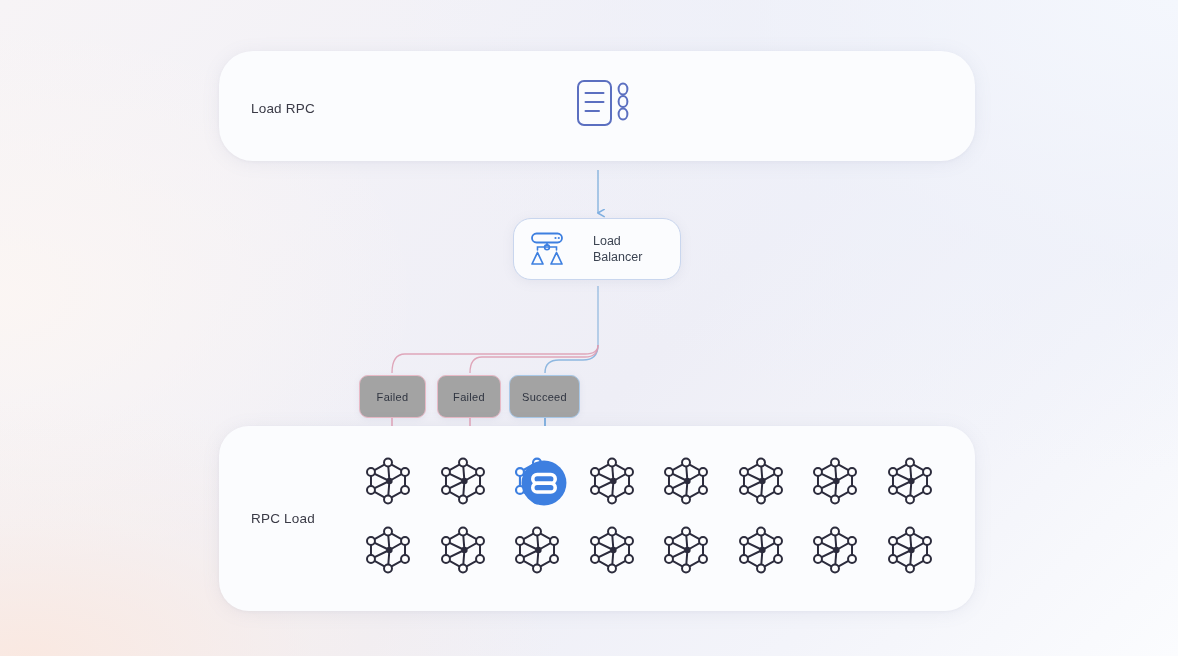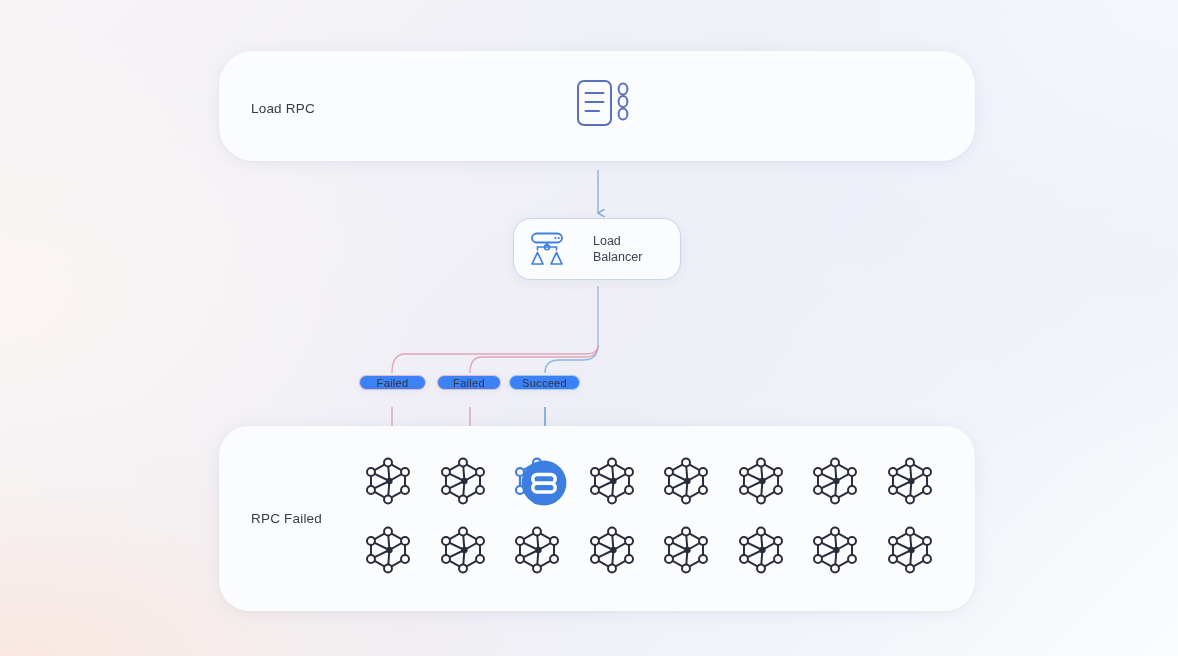--- a/index.html
+++ b/index.html
@@ -102,22 +102,22 @@
     font-size: 12.5px;
     line-height: 16px;
     color: #3c4452;
     white-space: pre-line;
   }
 
   
   .badge {
     position: absolute;
     top: 375px;
-    height: 15px;
-    background: #3b82f6;
+    height: 43px;
+    background: #a3a3a3;
     border-radius: 9px;
     display: flex;
     align-items: center;
     justify-content: center;
     font-size: 11px;
     letter-spacing: 0.3px;
     color: #2f3440;
     box-shadow: 0 1px 6px rgba(120,126,160,0.10);
   }
 
@@ -226,21 +226,21 @@
     </svg>
     <div class="lb-text">Load
 Balancer</div>
   </div>
 
   <div class="badge badge-failed badge-0">Failed</div>
   <div class="badge badge-failed badge-1">Failed</div>
   <div class="badge badge-succeed badge-2">Succeed</div>
 
   <div class="card card-nodes">
-    <div class="card-label">RPC Failed</div>
+    <div class="card-label">RPC Load</div>
   </div>
 
   <div class="node-grid">
       <div class="node-cell" style="left: 0px; top: 0px;">
         <svg viewBox="0 0 52 55" xmlns="http://www.w3.org/2000/svg">
               <line x1="26" y1="8" x2="44" y2="18" stroke="#2b2b3c" stroke-width="2.1" stroke-linecap="round"></line>
           <line x1="44" y1="18" x2="44" y2="37" stroke="#2b2b3c" stroke-width="2.1" stroke-linecap="round"></line>
           <line x1="44" y1="37" x2="26" y2="47" stroke="#2b2b3c" stroke-width="2.1" stroke-linecap="round"></line>
           <line x1="26" y1="47" x2="8" y2="37" stroke="#2b2b3c" stroke-width="2.1" stroke-linecap="round"></line>
           <line x1="8" y1="37" x2="8" y2="18" stroke="#2b2b3c" stroke-width="2.1" stroke-linecap="round"></line>

